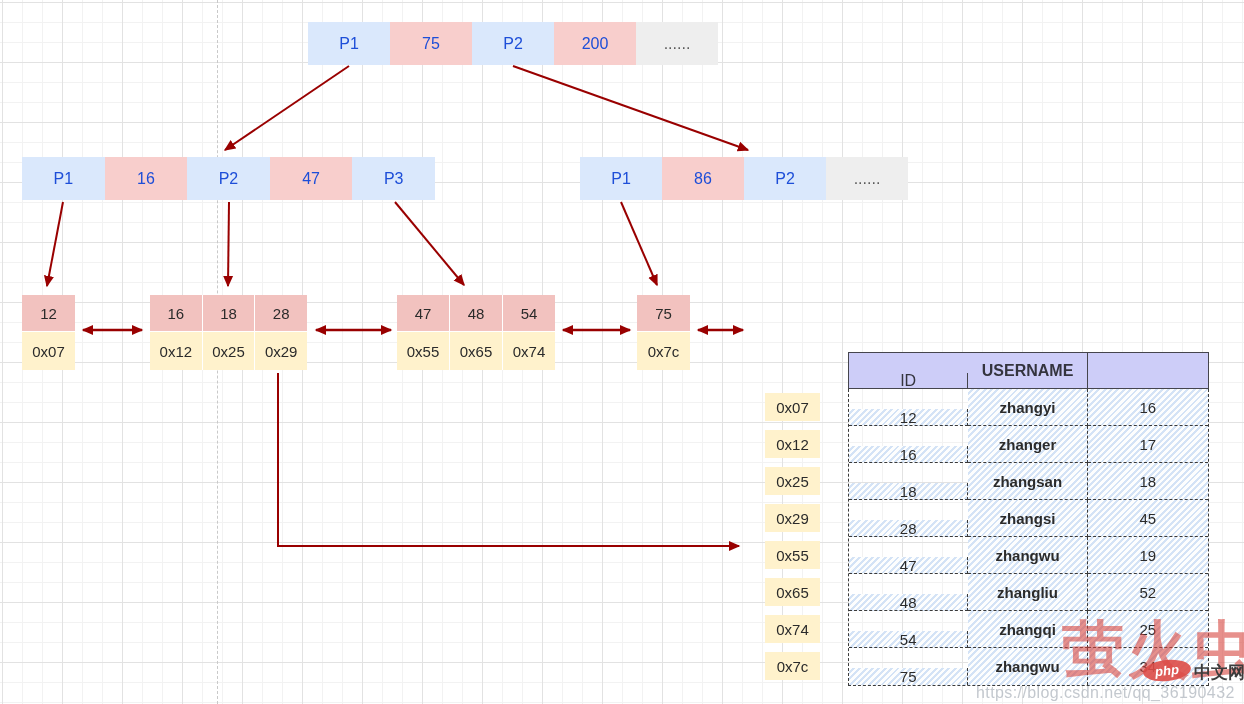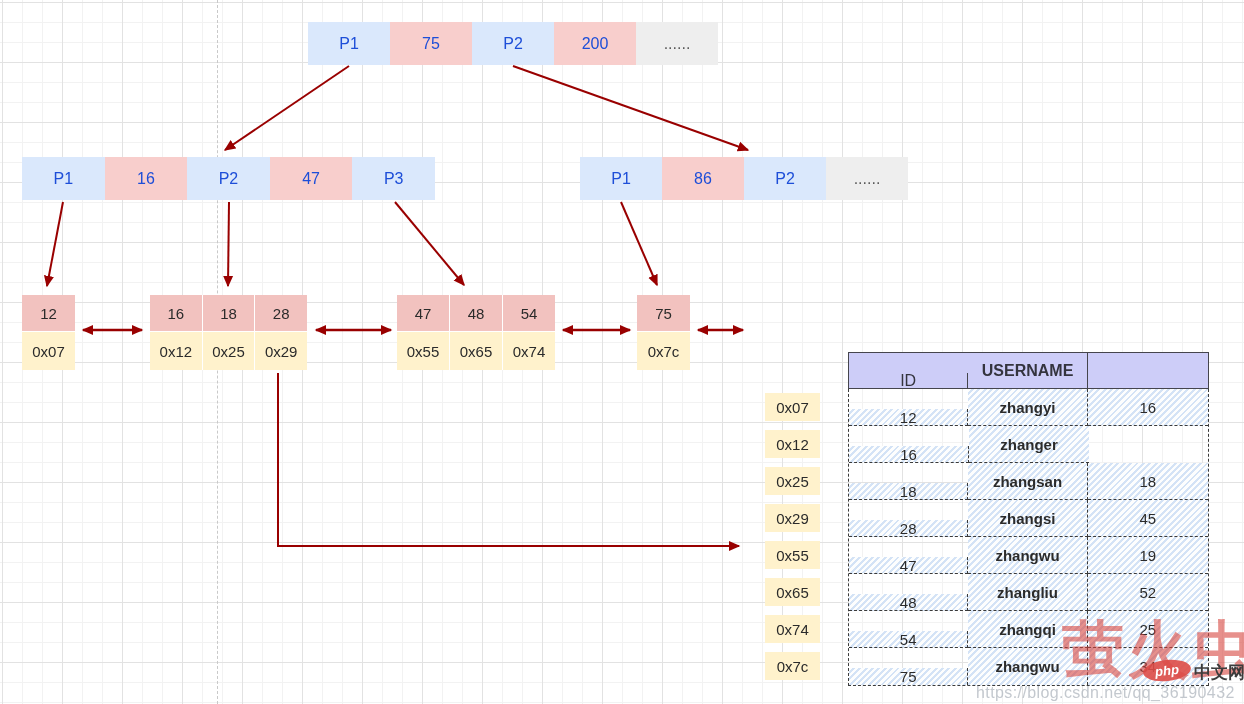--- a/index.html
+++ b/index.html
@@ -214,20 +214,21 @@
     </div>
     <div class="tbl-body">
       <div class="tr">
         <div class="td w1">12</div>
         <div class="td w2">zhangyi</div>
         <div class="td w3">16</div>
       </div>
       <div class="tr">
         <div class="td w1">16</div>
         <div class="td w2">zhanger</div>
+        <div class="td w3">17</div>
       </div>
       <div class="tr">
         <div class="td w1">18</div>
         <div class="td w2">zhangsan</div>
         <div class="td w3">18</div>
       </div>
       <div class="tr">
         <div class="td w1">28</div>
         <div class="td w2">zhangsi</div>
         <div class="td w3">45</div>

